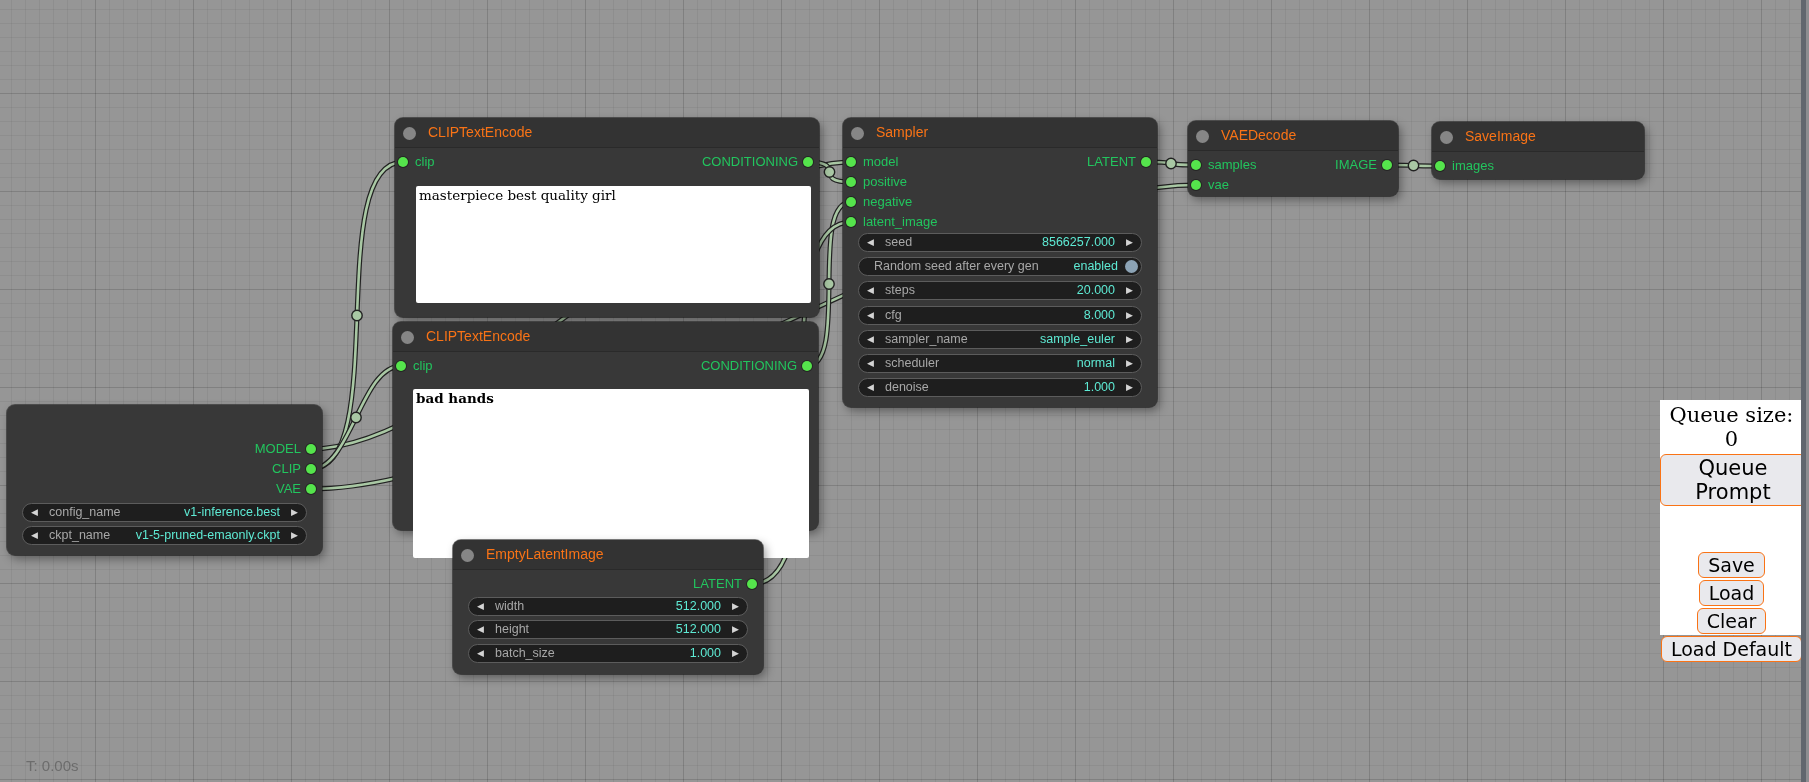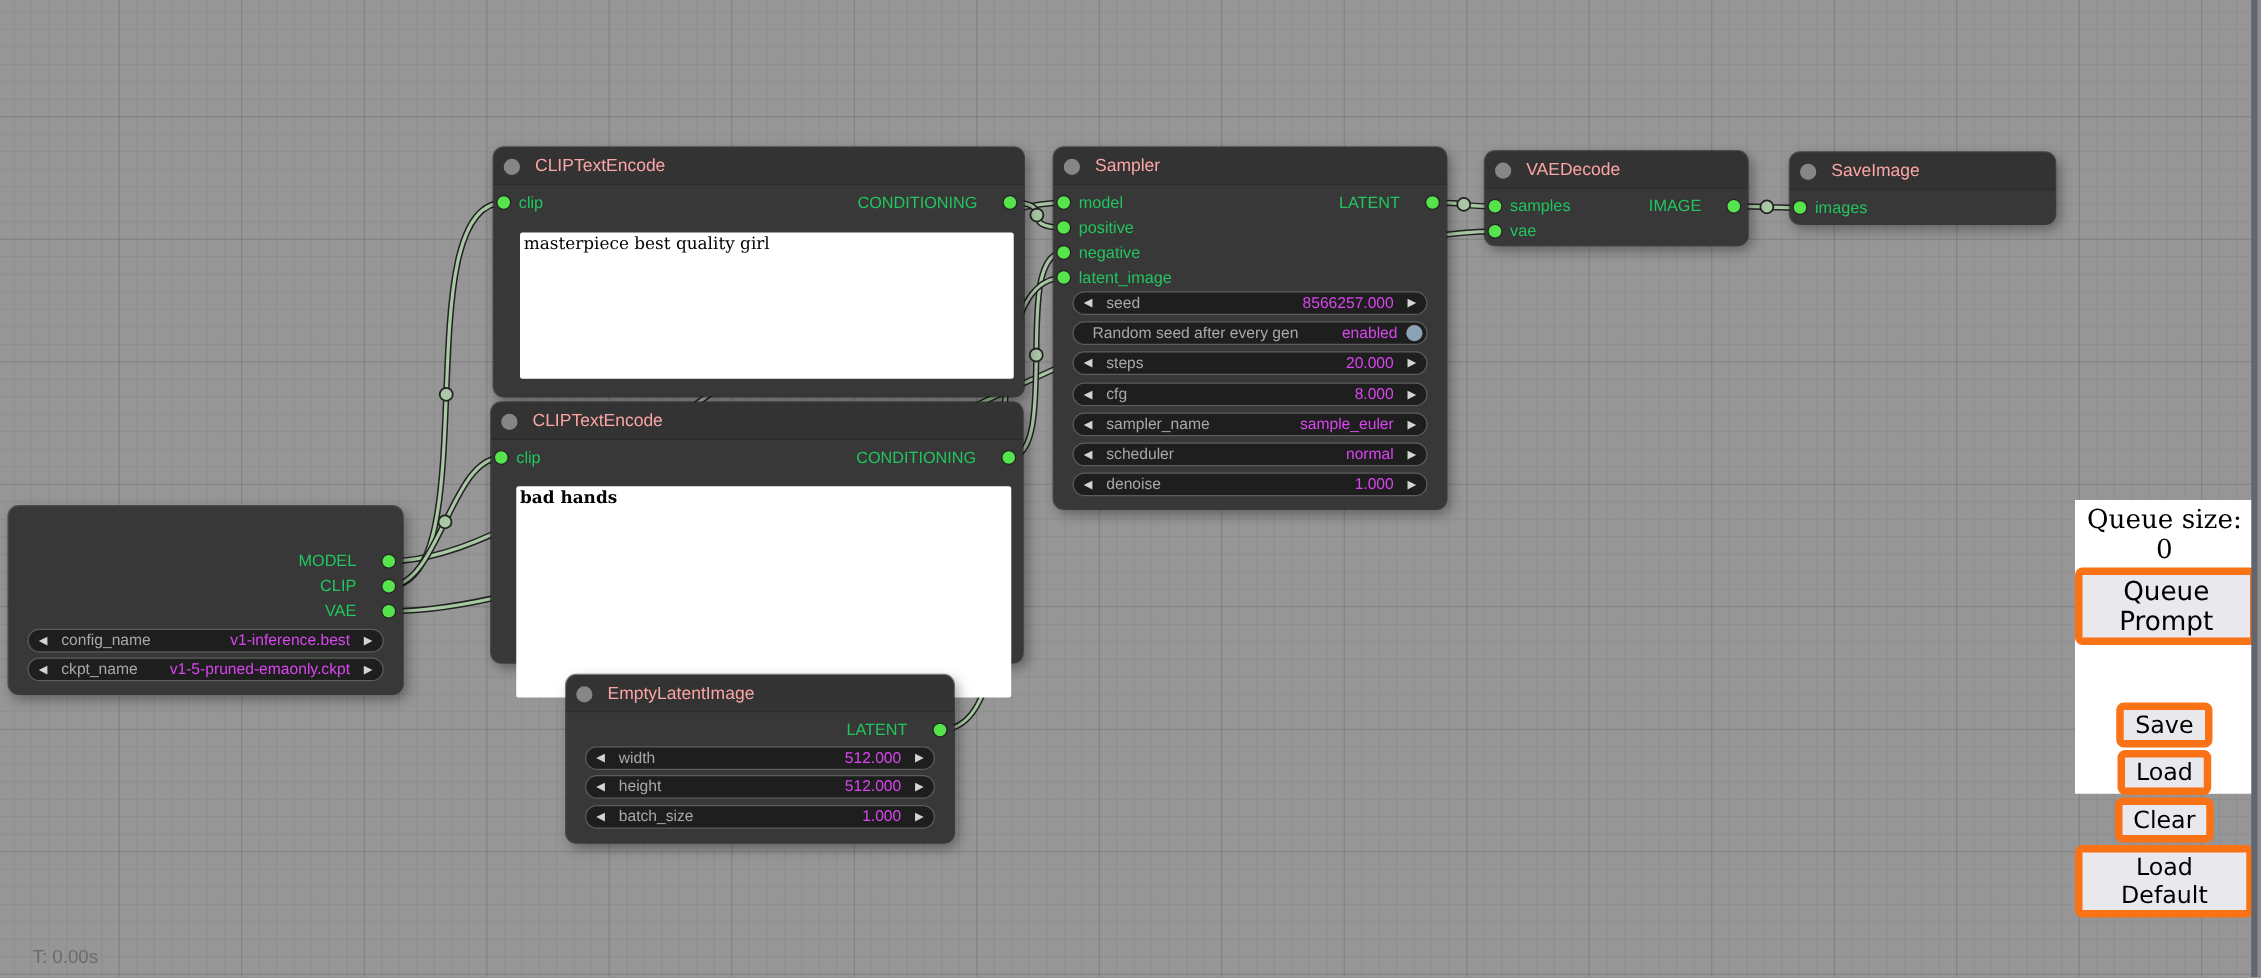--- a/index.html
+++ b/index.html
@@ -12,46 +12,46 @@
       linear-gradient(rgba(0,0,0,0.05) 1px, transparent 1px),
       linear-gradient(90deg, rgba(0,0,0,0.05) 1px, transparent 1px);
     background-size:98px 98px,98px 98px,14px 14px,14px 14px;
     background-position:-3px -5px;}
   #links{position:absolute;left:0;top:0;z-index:1;}
   .node{position:absolute;z-index:2;background:#383838;border-radius:8px;
     box-shadow:3px 4px 10px rgba(0,0,0,0.38), 0 0 0 1px rgba(28,28,28,0.55);}
   .ntitle{position:absolute;top:0;left:0;right:0;height:30px;background:#333333;
     border-radius:8px 8px 0 0;border-bottom:1px solid #2a2a2a;box-sizing:border-box;}
   .tdot{position:absolute;left:8px;top:9px;width:13px;height:13px;border-radius:50%;background:#868686;}
-  .ttext{position:absolute;left:33px;top:0;line-height:29px;font-size:14px;color:#fca5a5;white-space:nowrap;}
+  .ttext{position:absolute;left:33px;top:0;line-height:29px;font-size:14px;color:#f97316;white-space:nowrap;}
   .slot{position:absolute;height:20px;line-height:20px;font-size:13px;color:#22c55e;white-space:nowrap;}
   .slot.in{left:0;padding-left:20px;}
-  .slot.out{right:0;padding-right:37px;text-align:right;}
+  .slot.out{right:0;padding-right:21px;text-align:right;}
   .sdot{position:absolute;width:10px;height:10px;border-radius:50%;background:#55e44c;top:5px;
     box-shadow:0 0 0 1px rgba(18,18,18,0.5);}
   .slot.in  .sdot{left:3px;}
   .slot.out .sdot{right:6px;}
   .widget{position:absolute;left:15px;right:15px;height:19px;background:#1e1e1e;
     border:1px solid #5c5c5c;border-radius:10px;box-sizing:border-box;
     font-size:12.5px;line-height:17px;color:#a8a8a8;}
   .warr{position:absolute;top:0;font-size:9px;color:#d4d4d4;line-height:17px;}
   .warr.l{left:8px;} .warr.r{right:8px;}
   .wlabel{position:absolute;left:26px;white-space:nowrap;color:#a8a8a8;}
-  .wvalue{position:absolute;right:26px;white-space:nowrap;color:#d946ef;}
+  .wvalue{position:absolute;right:26px;white-space:nowrap;color:#5eead4;}
   .widget.toggle .wlabel{left:15px;}
   .widget.toggle .wvalue{right:23px;}
   .tgl{position:absolute;right:3px;top:2px;width:13px;height:13px;border-radius:50%;background:#8ca3b5;}
   .ta{position:absolute;background:#ffffff;border:none;resize:none;outline:none;border-radius:2px;
     font-family:"DejaVu Serif",serif;font-size:13.5px;color:#000;padding:1px 3px;
     box-sizing:border-box;overflow:hidden;line-height:1.2;}
   
   .menu{position:absolute;left:1660px;top:400px;width:143px;height:235px;background:#ffffff;z-index:3;
     text-align:center;}
   .qsize{font-family:"DejaVu Serif",serif;font-size:21px;color:#000;margin-top:3px;}
-  .menu button{display:block;margin:2px auto 0;background:#e9e9ed;border:6px solid #f97316;
+  .menu button{display:block;margin:2px auto 0;background:#e9e9ed;border:1px solid #f97316;
     border-radius:6px;color:#000;font-family:"DejaVu Sans",sans-serif;cursor:pointer;}
   .qp{width:calc(100% + 3px);font-size:21px;padding:1px 0;margin-top:3px !important;}
   .mbtn{font-size:19px;padding:1px 9px;}
   .mspacer{height:44px;}
   .timer{position:absolute;left:26px;top:757px;z-index:2;font-size:15px;color:#3a3a3a;opacity:0.45;}
   .scroll-track{position:absolute;right:0;top:0;width:3px;height:100%;background:#8d8d91;z-index:4;}
   .scroll-thumb{position:absolute;right:3px;top:0;width:5px;height:100%;background:#61666e;z-index:4;}
 </style>
 </head>
 <body>

